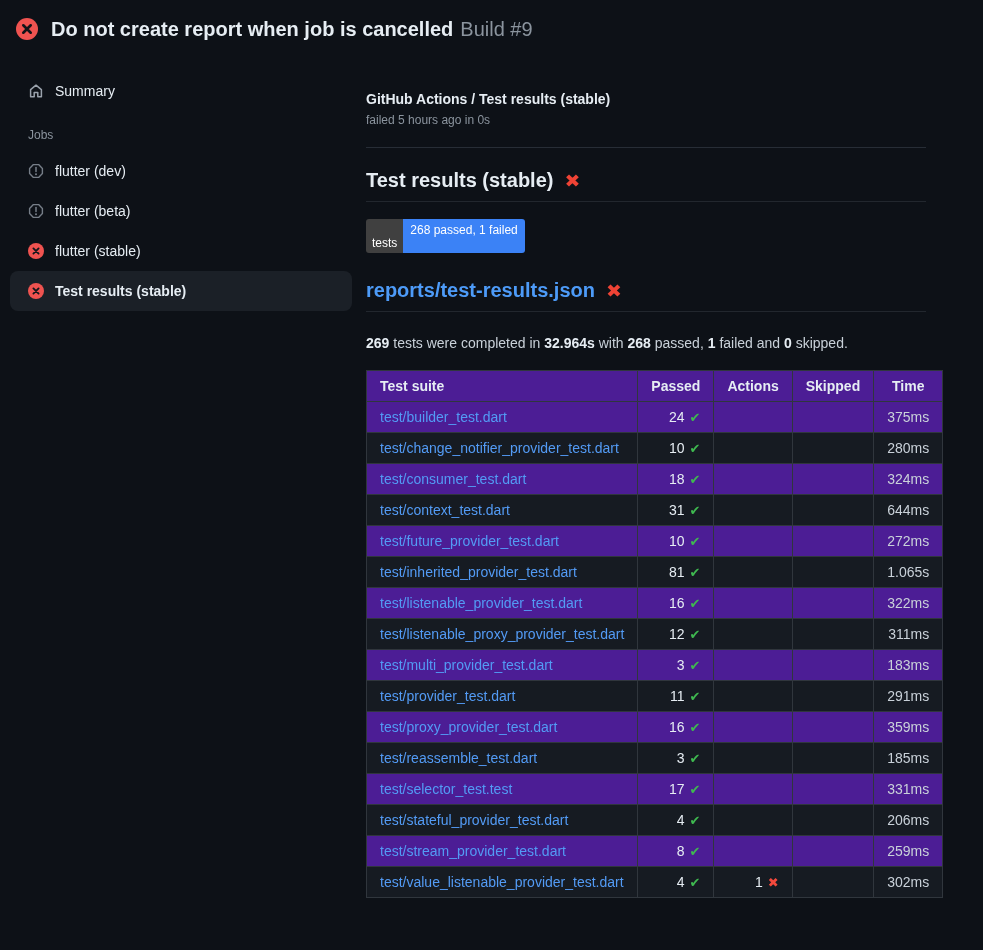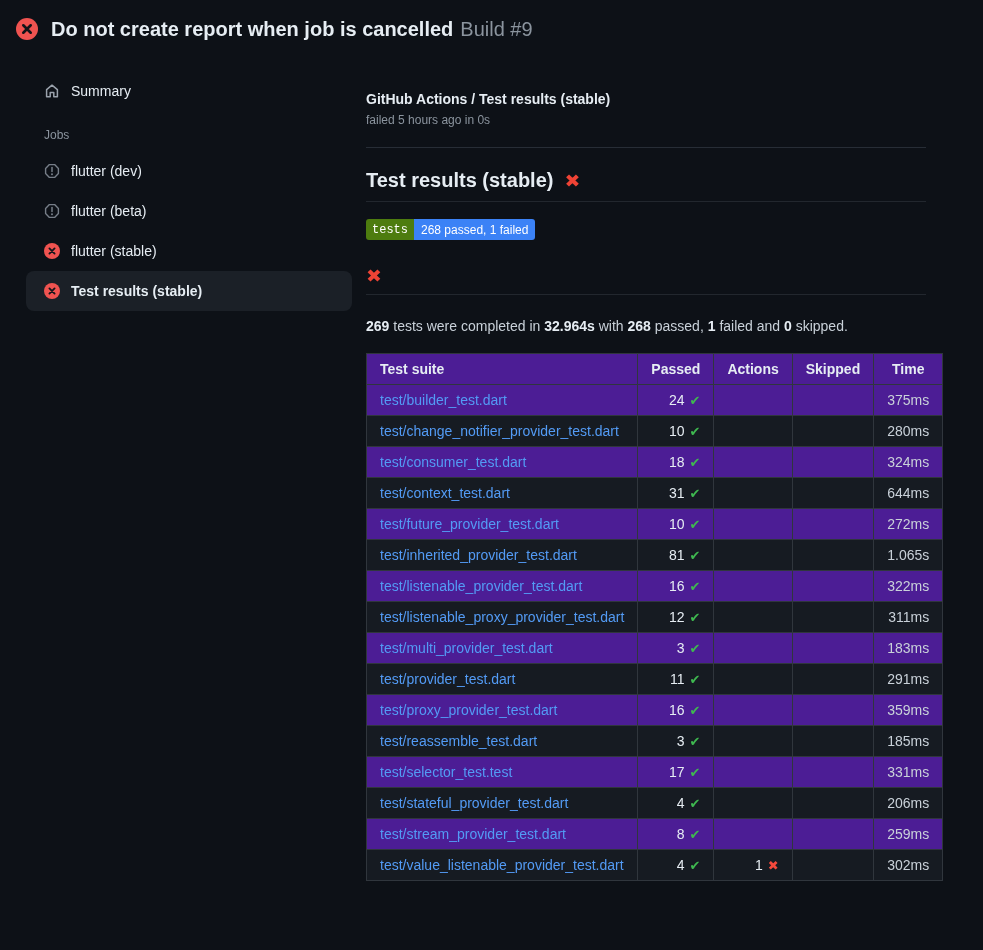--- a/index.html
+++ b/index.html
@@ -11,40 +11,40 @@
   .app{width:926px;height:950px;position:relative;}
 
   
   .top{display:flex;align-items:center;gap:13px;padding:16px 16px 12px 16px;}
   .icon-badge{flex:none;display:inline-flex;align-items:center;justify-content:center;}
   .h1{font-size:20px;font-weight:700;color:#e6edf3;margin:0;line-height:1.3;}
   .h1 .build{color:#8b949e;font-weight:400;margin-left:7px;}
 
   
   .layout{display:flex;align-items:flex-start;}
-  .sidebar{width:366px;flex:none;box-sizing:border-box;padding:17px 14px 0 26px;}
+  .sidebar{width:366px;flex:none;box-sizing:border-box;padding:17px 14px 0 10px;}
   .side-item{display:flex;align-items:center;gap:11px;height:40px;padding:0 18px;
     font-size:14px;color:#e6edf3;border-radius:8px;cursor:pointer;}
   .side-item.selected{background:#1b2027;font-weight:700;}
   .sicon{flex:none;display:inline-flex;width:16px;height:16px;}
   .jobs-label{color:#8b949e;font-size:12px;padding:0 18px;margin:17px 0 9px;}
 
   
   .main{flex:1;min-width:0;padding-top:37px;}
   .crumb{font-size:14px;font-weight:700;color:#e6edf3;}
   .meta{font-size:12px;color:#8b949e;margin-top:6px;}
   .rule{border:0;border-top:1px solid #272d36;margin:20px 0 0;}
   .h2{display:flex;align-items:center;gap:11px;font-size:20px;font-weight:700;
       color:#e6edf3;margin:21px 0 0;padding-bottom:9px;border-bottom:1px solid #22272e;}
   .h2 a{color:#4d9bf8;text-decoration:none;cursor:pointer;}
   .xmark{color:#ee4335;font-weight:700;font-size:19px;line-height:1;transform:scaleY(.95);}
 
   .badge{display:inline-flex;margin-top:17px;font-size:12px;line-height:1;
          border-radius:3px;overflow:hidden;}
-  .badge-l{background:#4d7c0f;color:#ffffff;padding:5px 6px 4px;font-family:Liberation Mono, monospace;}
+  .badge-l{background:#404040;color:#ffffff;padding:18px 6px 4px;}
   .badge-r{background:#3b82f6;color:#ffffff;padding:5px 7px 4px;}
 
   .summary{font-size:14px;margin:23px 0 0;color:#c9d1d9;}
   .summary b{color:#e6edf3;}
 
   table.results{border-collapse:collapse;margin-top:19px;font-size:14px;
     background:#4c1d95;table-layout:fixed;}
   table.results th,table.results td{border:1px solid #30363d;padding:7px 13px;
     overflow:hidden;white-space:nowrap;}
   table.results th{color:#e6edf3;font-weight:700;text-align:center;}
@@ -134,20 +134,21 @@
           <span>Test results (stable)</span>
           <span class="xmark">✖</span>
         </h2>
 
       <span class="badge">
           <span class="badge-l">tests</span>
           <span class="badge-r">268 passed, 1 failed</span>
         </span>
 
       <h2 class="h2" style="margin-top:26px;">
+          <a>reports/test-results.json</a>
           <span class="xmark">✖</span>
         </h2>
 
       <p class="summary"><b>269</b><span> tests were completed in </span><b>32.964s</b><span> with </span><b>268</b><span> passed, </span><b>1</b><span> failed and </span><b>0</b><span> skipped.</span></p>
 
       <table class="results">
         <colgroup>
           <col style="width:272px">
             <col style="width:70px">
             <col style="width:65px">

